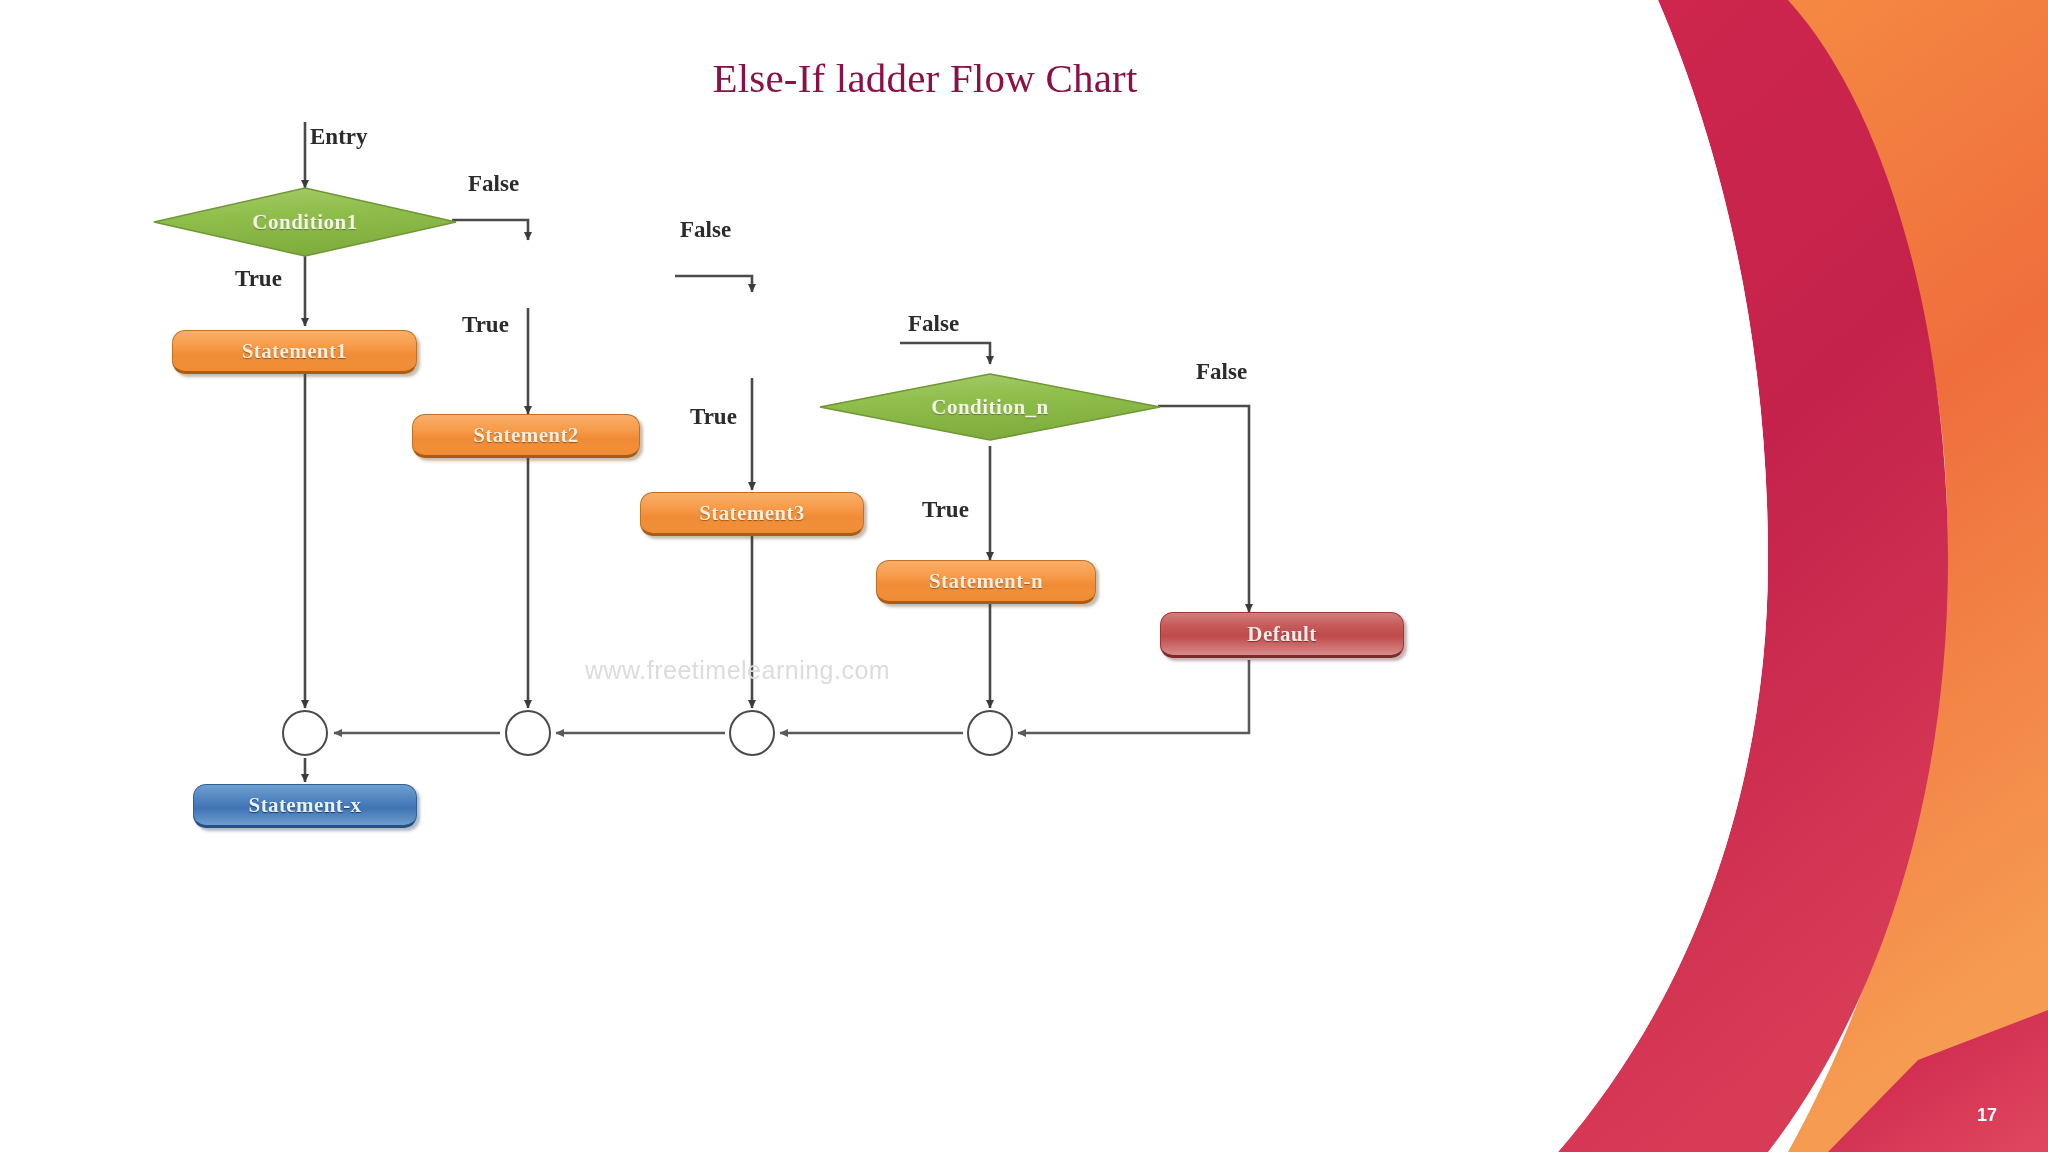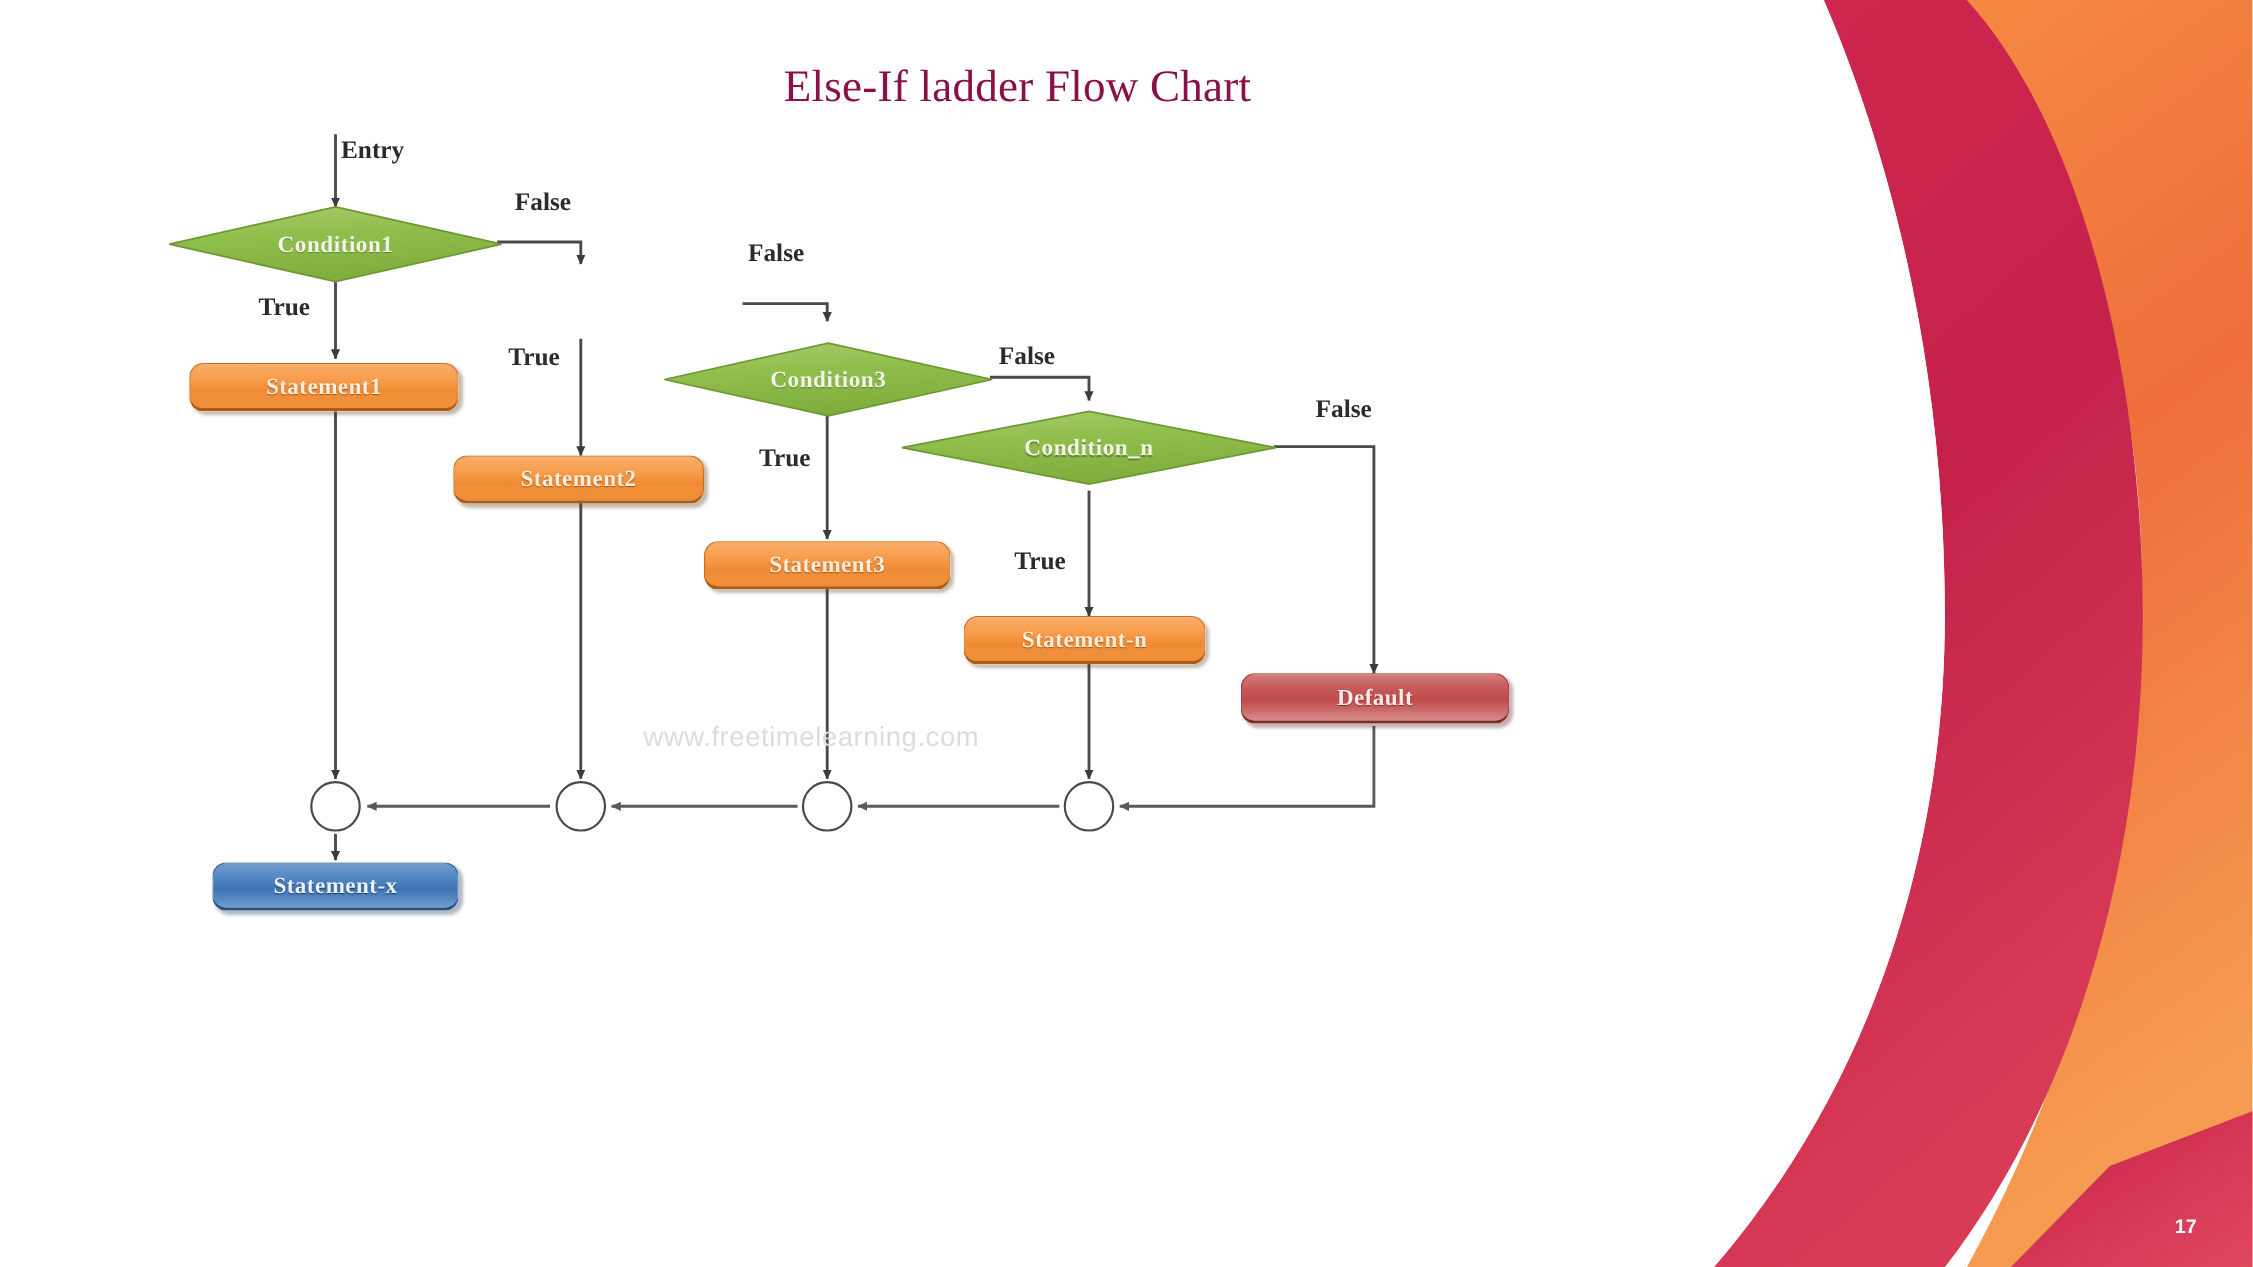--- a/index.html
+++ b/index.html
@@ -63,20 +63,21 @@
     text-shadow:0 1px 1px rgba(150,80,20,.9);
     color:#fdeede;
   }
   .pbox.red{
     background:linear-gradient(180deg,#d47d7d 0%,#c65a5a 30%,#bf4a4a 55%,#d98b8b 100%);
     border:1px solid #9e3636;
     border-bottom:3px solid #7d2a2a;
     box-shadow:3px 3px 3px rgba(90,30,30,.35);
     text-shadow:0 1px 1px rgba(130,35,35,.9);
     color:#fdeaea;
+    margin-left:32px;
   }
   .pbox.blue{
     background:linear-gradient(180deg,#6f9fd0 0%,#4b80bd 42%,#3f73b3 58%,#6d9ed0 100%);
     border:1px solid #2f5f95;
     border-bottom:3px solid #27507d;
     box-shadow:3px 3px 3px rgba(25,55,95,.35);
     text-shadow:0 1px 1px rgba(20,50,90,.9);
     color:#eaf2fb;
     align-items:center;
   }
@@ -204,33 +205,20 @@
             <stop offset="45%" stop-color="#8FBE4B"></stop>
             <stop offset="100%" stop-color="#7FAE3E"></stop>
           </linearGradient>
         </defs>
         <polygon points="153,2 304,36 153,70 2,36" fill="url(#dg1)" stroke="#6F9733" stroke-width="1.6"></polygon>
       </svg>
       <div class="dlabel">Condition1</div>
     </div>
 
 
-    <div class="diamond" style="left:602px;top:310px;width:302px;height:70px;">
-      <svg width="302" height="70" viewBox="0 0 302 70" xmlns="http://www.w3.org/2000/svg">
-        <defs>
-          <linearGradient id="dg3" x1="0" y1="0" x2="0.25" y2="1">
-            <stop offset="0%" stop-color="#A9CC6E"></stop>
-            <stop offset="45%" stop-color="#8FBE4B"></stop>
-            <stop offset="100%" stop-color="#7FAE3E"></stop>
-          </linearGradient>
-        </defs>
-        <polygon points="151,2 300,35 151,68 2,35" fill="url(#dg3)" stroke="#6F9733" stroke-width="1.6"></polygon>
-      </svg>
-      <div class="dlabel">Condition3</div>
-    </div>
 
     <div class="diamond" style="left:818px;top:372px;width:344px;height:70px;">
       <svg width="344" height="70" viewBox="0 0 344 70" xmlns="http://www.w3.org/2000/svg">
         <defs>
           <linearGradient id="dg4" x1="0" y1="0" x2="0.25" y2="1">
             <stop offset="0%" stop-color="#A9CC6E"></stop>
             <stop offset="45%" stop-color="#8FBE4B"></stop>
             <stop offset="100%" stop-color="#7FAE3E"></stop>
           </linearGradient>
         </defs>

